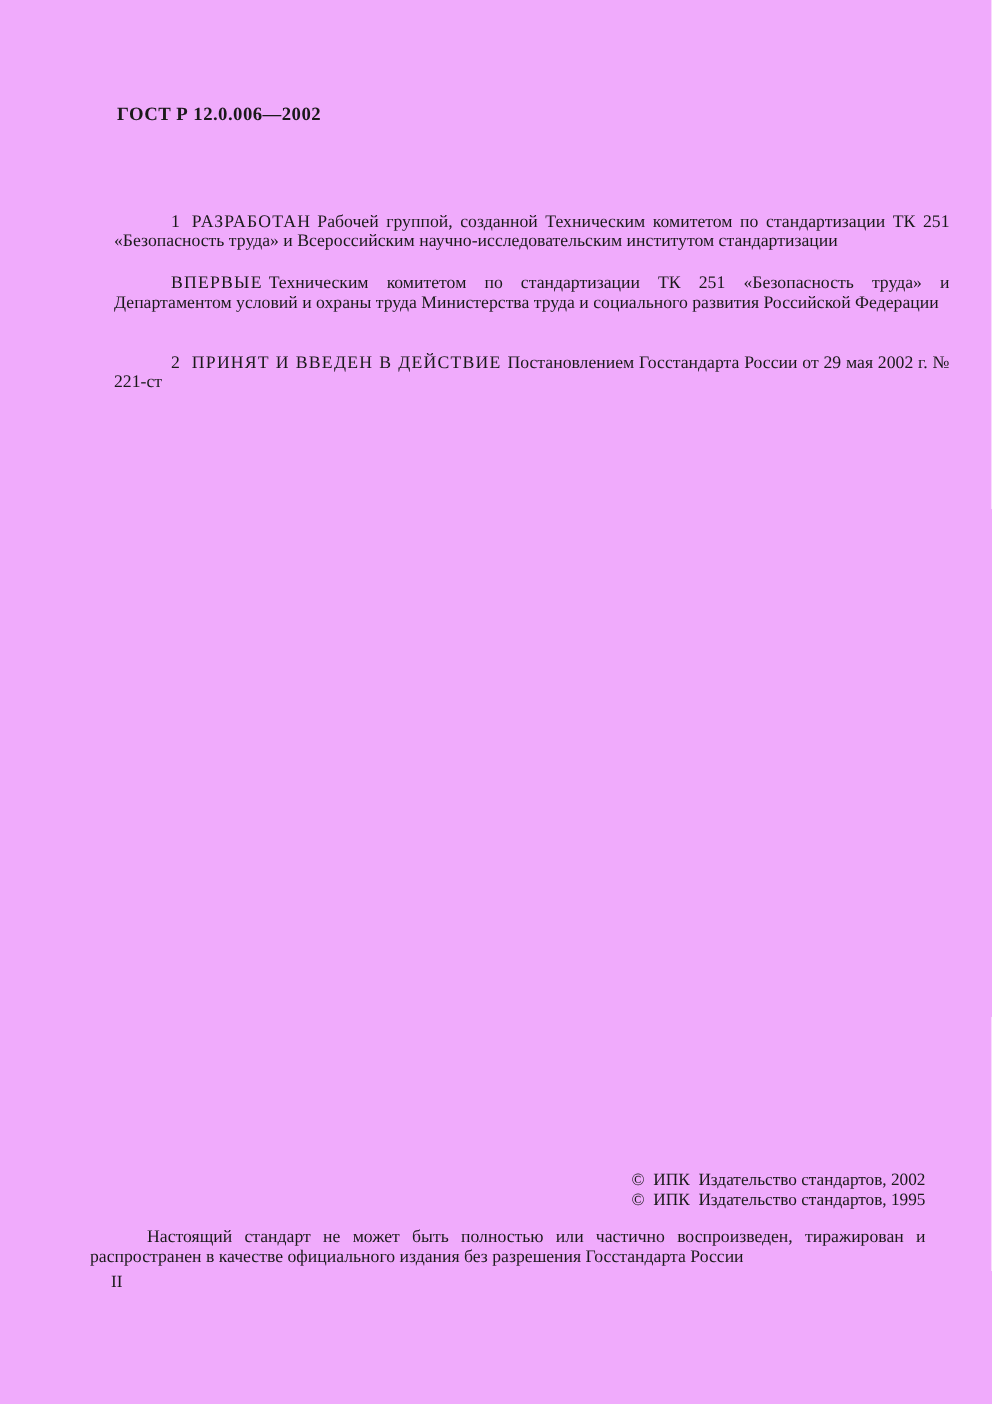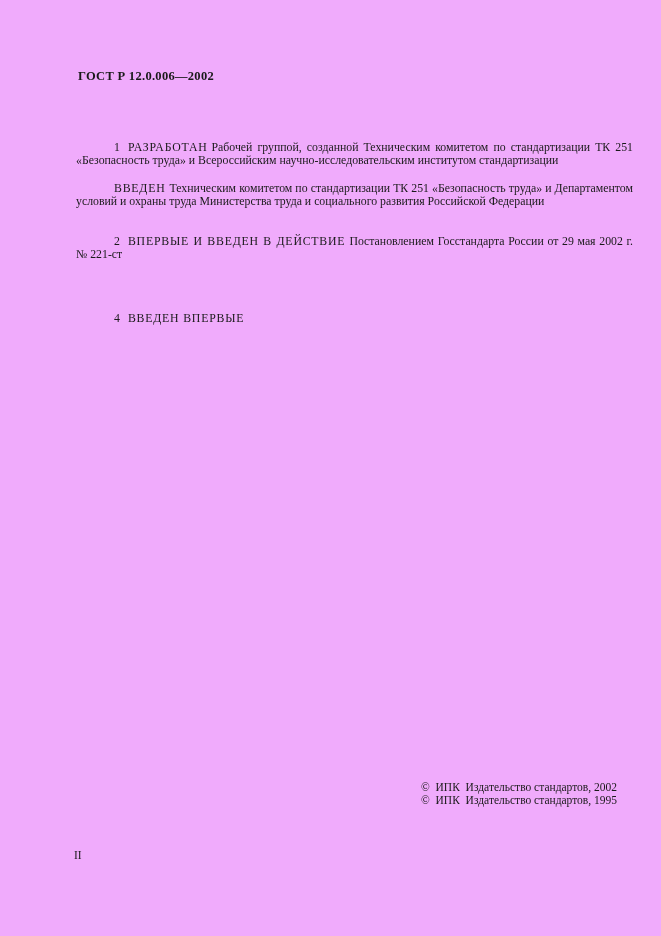--- a/index.html
+++ b/index.html
@@ -86,29 +86,29 @@
 </head>
 <body>
 
 <div class="page">
 
   <div class="doc-header">ГОСТ Р 12.0.006—2002</div>
 
 
   <p class="para p1"><span class="num">1</span><span class="kw">РАЗРАБОТАН</span><span class="txt">Рабочей группой, созданной Техническим комитетом по стандартизации ТК 251 «Безопасность труда» и Всероссийским научно-исследовательским институтом стандартизации</span></p>
 
-  <p class="para p2"><span class="num"></span><span class="kw">ВВЕДЕН</span><span class="txt">Техническим комитетом по стандартизации ТК 251 «Безопасность труда» и Департаментом условий и охраны труда Министерства труда и социального развития Российской Федерации</span></p>
+  <p class="para p2"><span class="num"></span><span class="kw">ВПЕРВЫЕ</span><span class="txt">Техническим комитетом по стандартизации ТК 251 «Безопасность труда» и Департаментом условий и охраны труда Министерства труда и социального развития Российской Федерации</span></p>
 
-  <p class="para p3"><span class="num">2</span><span class="kw">ВПЕРВЫЕ И ВВЕДЕН В ДЕЙСТВИЕ</span><span class="txt">Постановлением Госстандарта России от 29 мая 2002 г. № 221-ст</span></p>
+  <p class="para p3"><span class="num">2</span><span class="kw">ПРИНЯТ И ВВЕДЕН В ДЕЙСТВИЕ</span><span class="txt">Постановлением Госстандарта России от 29 мая 2002 г. № 221-ст</span></p>
 
 
-  <p class="para p5"><span class="num">4</span><span class="kw">ВВЕДЕН ВПЕРВЫЕ</span><span class="txt"></span></p>
 
 
   <div class="copyright">
     <div class="c-line">©  ИПК  Издательство стандартов, 2002</div>
     <div class="c-line">©  ИПК  Издательство стандартов, 1995</div>
   </div>
 
+  <p class="notice">Настоящий стандарт не может быть полностью или частично воспроизведен, тиражирован и распространен в качестве официального издания без разрешения Госстандарта России</p>
 
   <div class="page-number">II</div>
 
 </div>
 
 </body></html>

